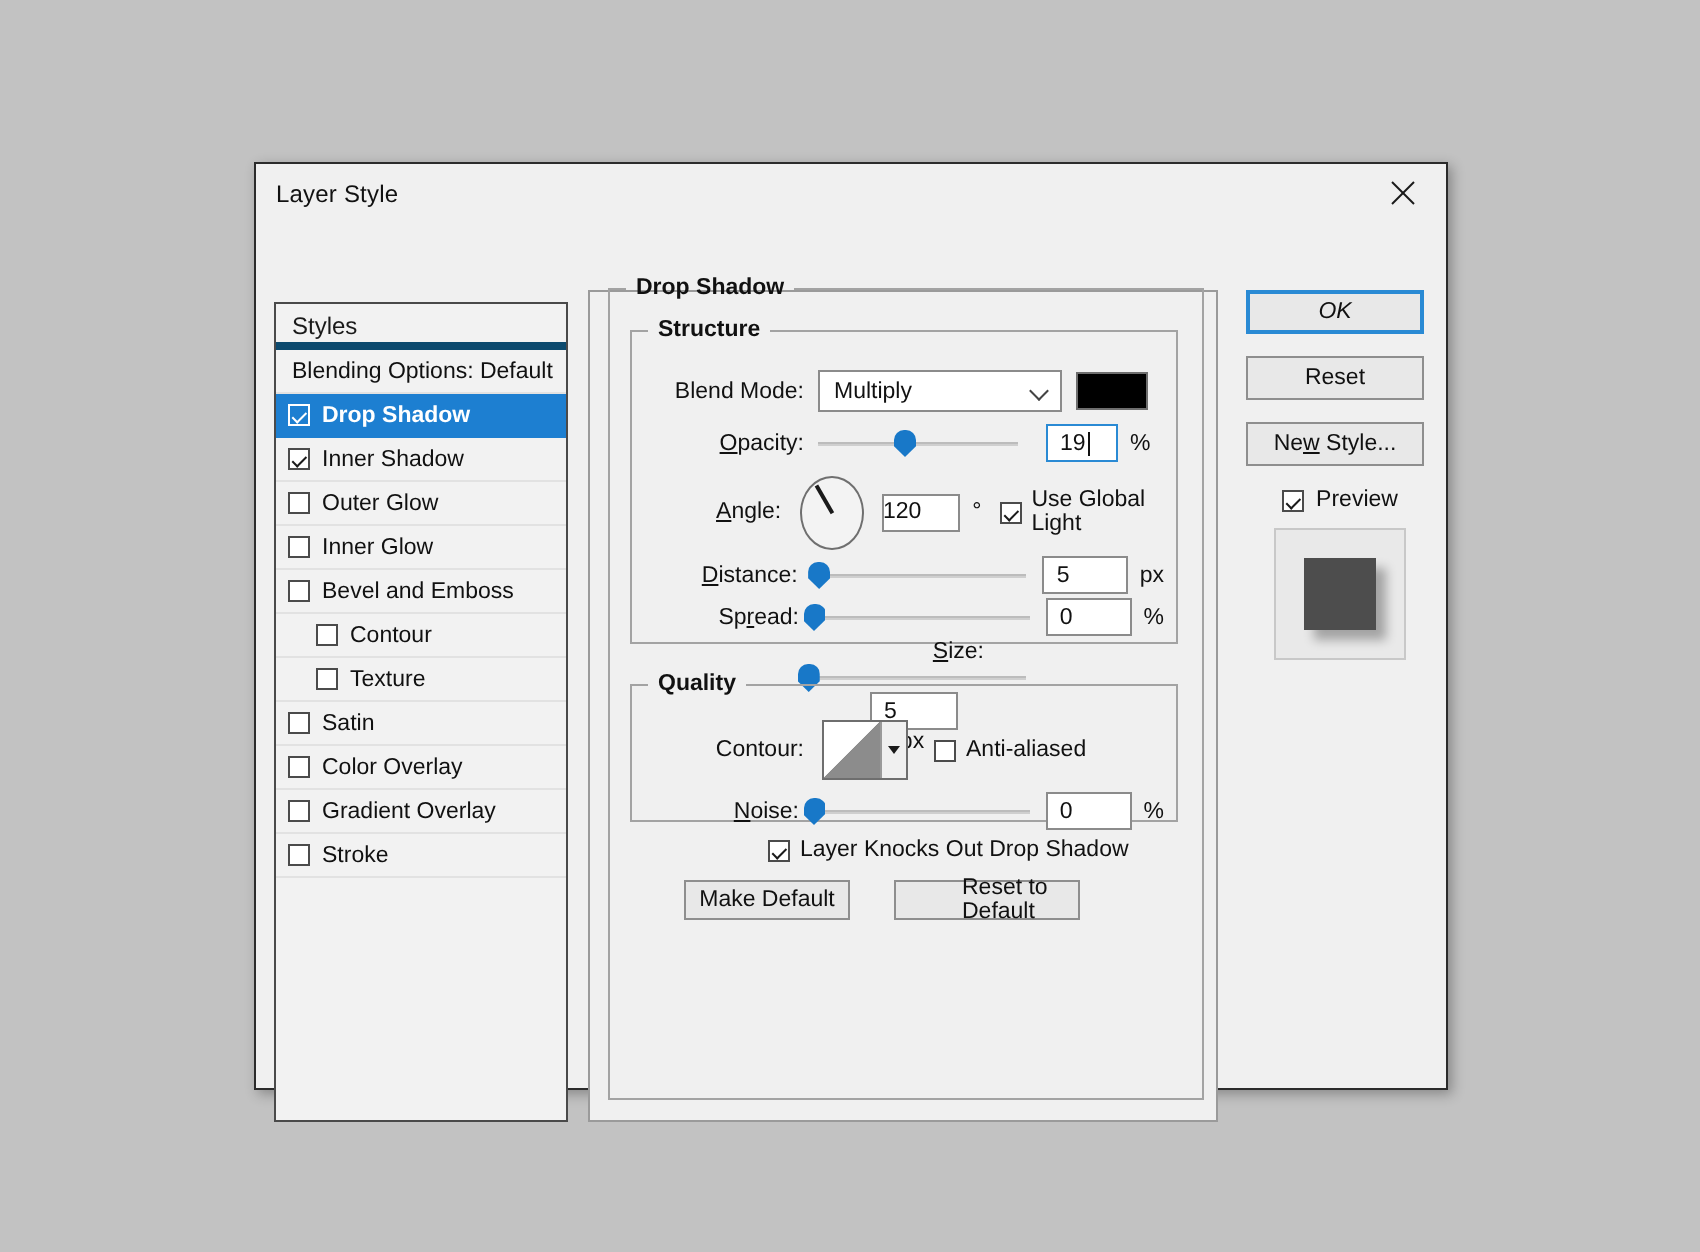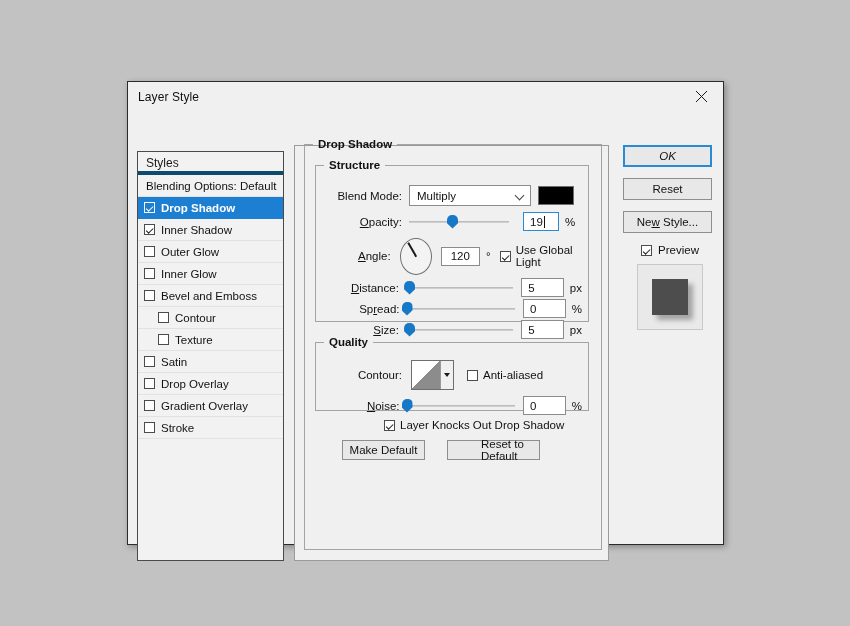--- a/index.html
+++ b/index.html
@@ -264,21 +264,21 @@
             <div class="style-row indent">
               <span class="cb"></span>
               <span>Texture</span>
             </div>
             <div class="style-row">
               <span class="cb"></span>
               <span>Satin</span>
             </div>
             <div class="style-row">
               <span class="cb"></span>
-              <span>Drop Overlay</span>
+              <span>Color Overlay</span>
             </div>
             <div class="style-row">
               <span class="cb"></span>
               <span>Gradient Overlay</span>
             </div>
             <div class="style-row">
               <span class="cb"></span>
               <span>Stroke</span>
             </div>
           </div>
@@ -312,21 +312,21 @@
                   <span class="caret"></span>
               </div>
               <span class="unit">%</span>
             </div>
 
             <div class="row" style="left:8px; top:65px; width:262px; height:40px;">
               <span class="lbl" style="width:78px;"><u>A</u>ngle:</span>
               <div class="dial" style="margin-left:9px;">
                 <div class="needle"></div>
               </div>
-              <div class="txtbox" style="width:46px; margin-left:9px; justify-content:center; padding-left:0;">
+              <div class="txtbox" style="width:46px; margin-left:9px; padding-left:0;">
                 <span>120</span>
               </div>
               <span class="unit">°</span>
               <div class="chk-inline" style="margin-left:9px;">
                 <span class="cb checked"></span>
                 <span>Use Global Light</span>
               </div>
             </div>
 
             <div class="row" style="left:8px; top:107px; width:258px;">
@@ -346,21 +346,21 @@
               <div class="slider" style="width:112px; margin-left:7px;">
                 <div class="track"></div>
                 <div class="thumb" id="spread-thumb" style="left: 0%;"></div>
               </div>
               <div class="txtbox" style="width:44px; margin-left:8px;">
                 <span>0</span>
               </div>
               <span class="unit">%</span>
             </div>
 
-            <div class="row" style="left:8px; top:149px; width:258px;">
+            <div class="row" style="left:8px; top:149px; width:258px;flex-direction:column;">
               <span class="lbl" style="width:78px;"><u>S</u>ize:</span>
               <div class="slider" style="width:112px; margin-left:7px;">
                 <div class="track"></div>
                 <div class="thumb" id="size-thumb" style="left: 3%;"></div>
               </div>
               <div class="txtbox" style="width:44px; margin-left:8px;">
                 <span>5</span>
               </div>
               <span class="unit">px</span>
             </div>

